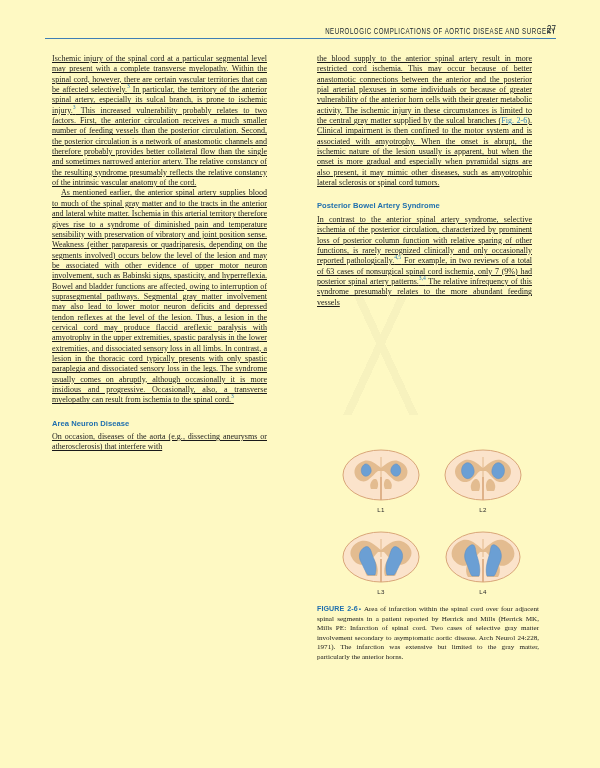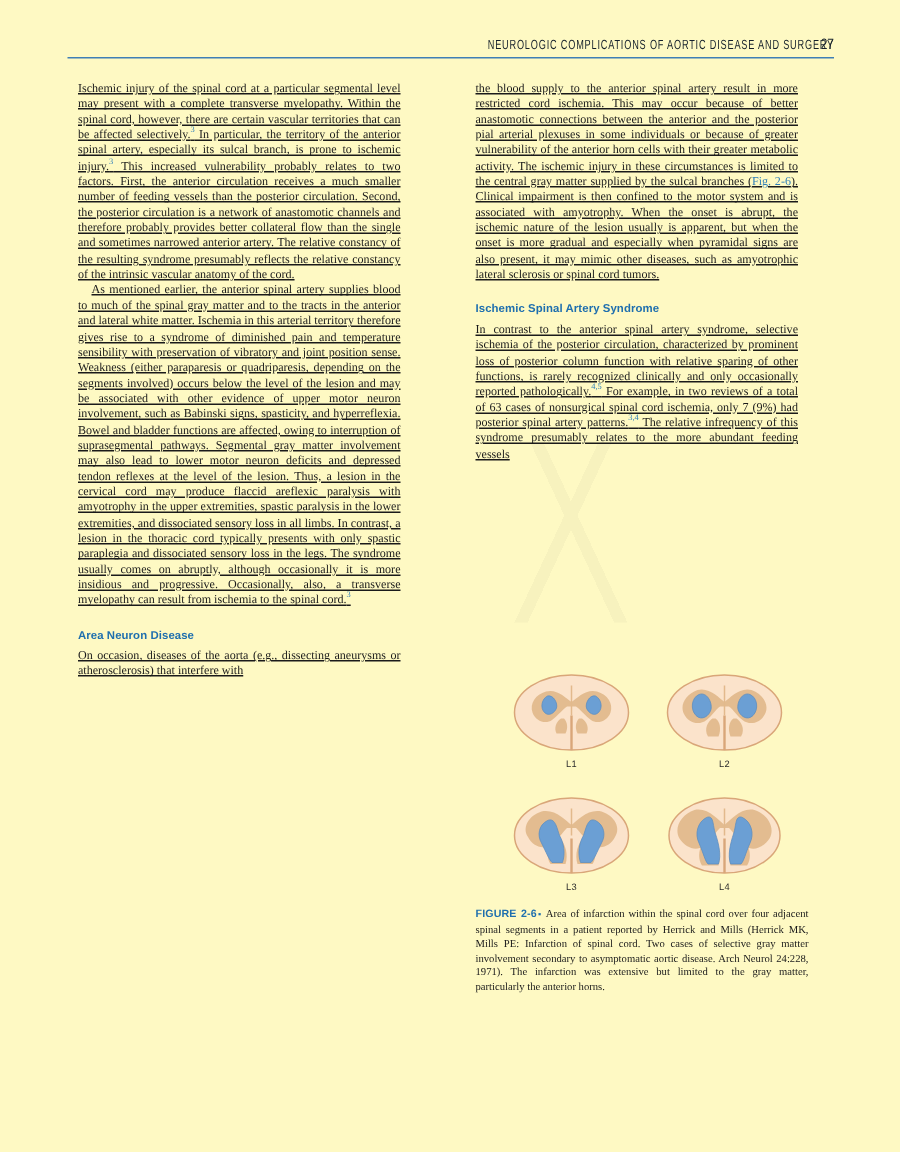--- a/index.html
+++ b/index.html
@@ -187,21 +187,21 @@
 
     <p class="body"><span>As mentioned earlier, the anterior spinal artery supplies blood to much of the spinal gray matter and to the tracts in the anterior and lateral white matter. Ischemia in this arterial territory therefore gives rise to a syndrome of diminished pain and temperature sensibility with preservation of vibratory and joint position sense. Weakness (either paraparesis or quadriparesis, depending on the segments involved) occurs below the level of the lesion and may be associated with other evidence of upper motor neuron involvement, such as Babinski signs, spasticity, and hyperreflexia. Bowel and bladder functions are affected, owing to interruption of suprasegmental pathways. Segmental gray matter involvement may also lead to lower motor neuron deficits and depressed tendon reflexes at the level of the lesion. Thus, a lesion in the cervical cord may produce flaccid areflexic paralysis with amyotrophy in the upper extremities, spastic paralysis in the lower extremities, and dissociated sensory loss in all limbs. In contrast, a lesion in the thoracic cord typically presents with only spastic paraplegia and dissociated sensory loss in the legs. The syndrome usually comes on abruptly, although occasionally it is more insidious and progressive. Occasionally, also, a transverse myelopathy can result from ischemia to the spinal cord.</span><sup class="ref">3</sup></p>
 
     <h2 class="sec spaced">Area Neuron Disease</h2>
     <p class="body noindent">On occasion, diseases of the aorta (e.g., dissecting aneurysms or atherosclerosis) that interfere with</p>
   </div>
 
   <div class="col col-right">
     <p class="body noindent"><span>the blood supply to the anterior spinal artery result in more restricted cord ischemia. This may occur because of better anastomotic connections between the anterior and the posterior pial arterial plexuses in some individuals or because of greater vulnerability of the anterior horn cells with their greater metabolic activity. The ischemic injury in these circumstances is limited to the central gray matter supplied by the sulcal branches (</span><span class="xref">Fig. 2-6</span><span>). Clinical impairment is then confined to the motor system and is associated with amyotrophy. When the onset is abrupt, the ischemic nature of the lesion usually is apparent, but when the onset is more gradual and especially when pyramidal signs are also present, it may mimic other diseases, such as amyotrophic lateral sclerosis or spinal cord tumors.</span></p>
 
-    <h2 class="sec spaced">Ischemic Spinal Artery Syndrome</h2>
+    <h2 class="sec spaced">Posterior Bowel Artery Syndrome</h2>
 
     <p class="body noindent"><span>In contrast to the anterior spinal artery syndrome, selective ischemia of the posterior circulation, characterized by prominent loss of posterior column function with relative sparing of other functions, is rarely recognized clinically and only occasionally reported pathologically.</span><sup class="ref">4,5</sup><span> For example, in two reviews of a total of 63 cases of nonsurgical spinal cord ischemia, only 7 (9%) had posterior spinal artery patterns.</span><sup class="ref">3,4</sup><span> The relative infrequency of this syndrome presumably relates to the more abundant feeding vessels</span></p>
   </div>
 
   <div class="figure">
     <div class="fig-art">
 
       <div class="cord-wrap pos-l1">
         <svg width="96" height="58" viewBox="0 0 96 58">
           <ellipse cx="48" cy="28" rx="38" ry="25" fill="#fbe3cb" stroke="#d9a679" stroke-width="1"></ellipse>

